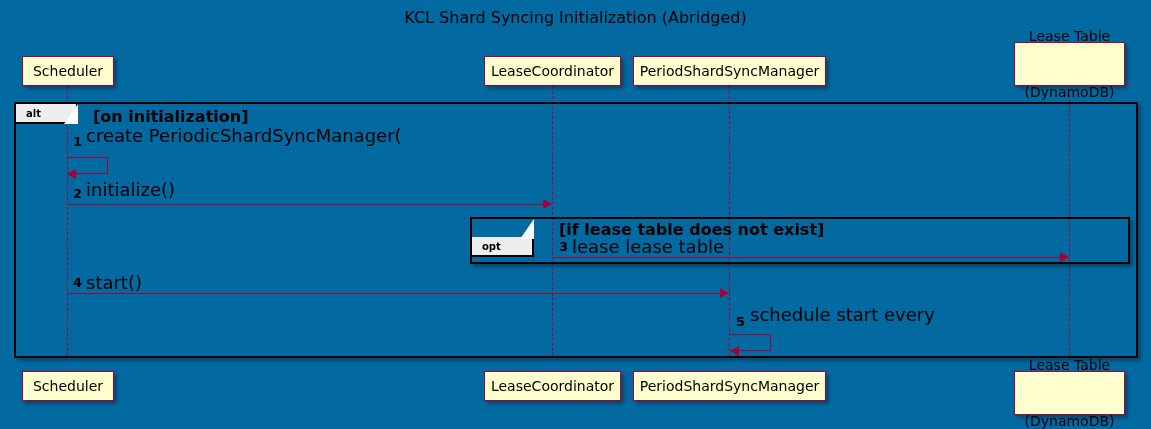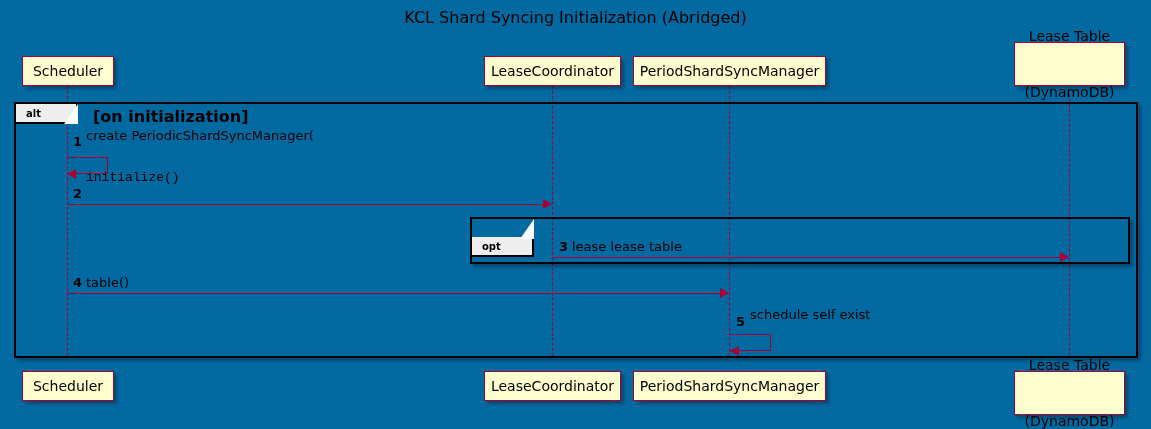--- a/index.html
+++ b/index.html
@@ -110,21 +110,21 @@
   .msg-head.right {
     border-width: 5px 0 5px 9px;
     border-color: transparent transparent transparent #A80036;
   }
   .msg-head.left {
     border-width: 5px 9px 5px 0;
     border-color: transparent #A80036 transparent transparent;
   }
   .msg-label {
     position: absolute;
-    font-size: 13px;
+    font-size: 18px;
     color: #000000;
     white-space: nowrap;
     line-height: 15px;
   }
   .msg-num {
     position: absolute;
     font-size: 13px;
     font-weight: bold;
     color: #000000;
     white-space: nowrap;
@@ -156,20 +156,21 @@
     <span>alt</span>
   </div>
   <div class="frame-tab-notch" style="left:64px; top:104px;"></div>
   <div class="frame-guard" style="left:93px; top:107px;">[on initialization]</div>
 
   <div class="frame" style="left:470px; top:217px; width:660px; height:47px;"></div>
   <div class="frame-tab" style="left:472px; top:237px; width:62px;">
     <span>opt</span>
   </div>
   <div class="frame-tab-notch" style="left:520px; top:219px;"></div>
+  <div class="frame-guard" style="left:559px; top:220px;">[if lease table does not exist]</div>
 
   <div class="participant" style="left:22px; top:56px; width:92px; height:30px;">
     <span>Scheduler</span>
   </div>
   <div class="participant" style="left:484px; top:56px; width:137px; height:30px;">
     <span>LeaseCoordinator</span>
   </div>
   <div class="participant" style="left:633px; top:56px; width:193px; height:30px;">
     <span>PeriodShardSyncManager</span>
   </div>
@@ -191,32 +192,32 @@
     <span>Lease Table</span>
     <span>(DynamoDB)</span>
   </div>
 
   <div class="msg-num" style="left:73px; top:134px;">1</div>
   <div class="msg-label" style="left:86px; top:128px;">create PeriodicShardSyncManager(</div>
   <div class="self-loop" style="left:67px; top:157px; width:41px; height:17px;"></div>
   <div class="msg-head left" style="left:67px; top:169px;"></div>
 
   <div class="msg-num" style="left:73px; top:186px;">2</div>
-  <div class="msg-label" style="left:86px; top:170px;font-family:Liberation Mono, monospace;">initialize()</div>
+  <div class="msg-label" style="left:86px; top:182px;">initialize()</div>
   <div class="msg-line" style="left:67px; top:204px; width:477px;"></div>
   <div class="msg-head right" style="left:543px; top:199px;"></div>
 
   <div class="msg-num" style="left:559px; top:239px;">3</div>
   <div class="msg-label" style="left:572px; top:239px;">lease lease table</div>
   <div class="msg-line" style="left:553px; top:257px; width:508px;"></div>
   <div class="msg-head right" style="left:1060px; top:252px;"></div>
 
   <div class="msg-num" style="left:73px; top:275px;">4</div>
-  <div class="msg-label" style="left:86px; top:275px;">table()</div>
+  <div class="msg-label" style="left:86px; top:275px;">start()</div>
   <div class="msg-line" style="left:67px; top:293px; width:654px;"></div>
   <div class="msg-head right" style="left:720px; top:288px;"></div>
 
   <div class="msg-num" style="left:736px; top:314px;">5</div>
-  <div class="msg-label" style="left:750px; top:307px;">schedule self exist</div>
+  <div class="msg-label" style="left:750px; top:307px;">schedule start every</div>
   <div class="self-loop" style="left:730px; top:334px; width:41px; height:17px;"></div>
   <div class="msg-head left" style="left:730px; top:346px;"></div>
 
 </div>
 
 </body></html>

